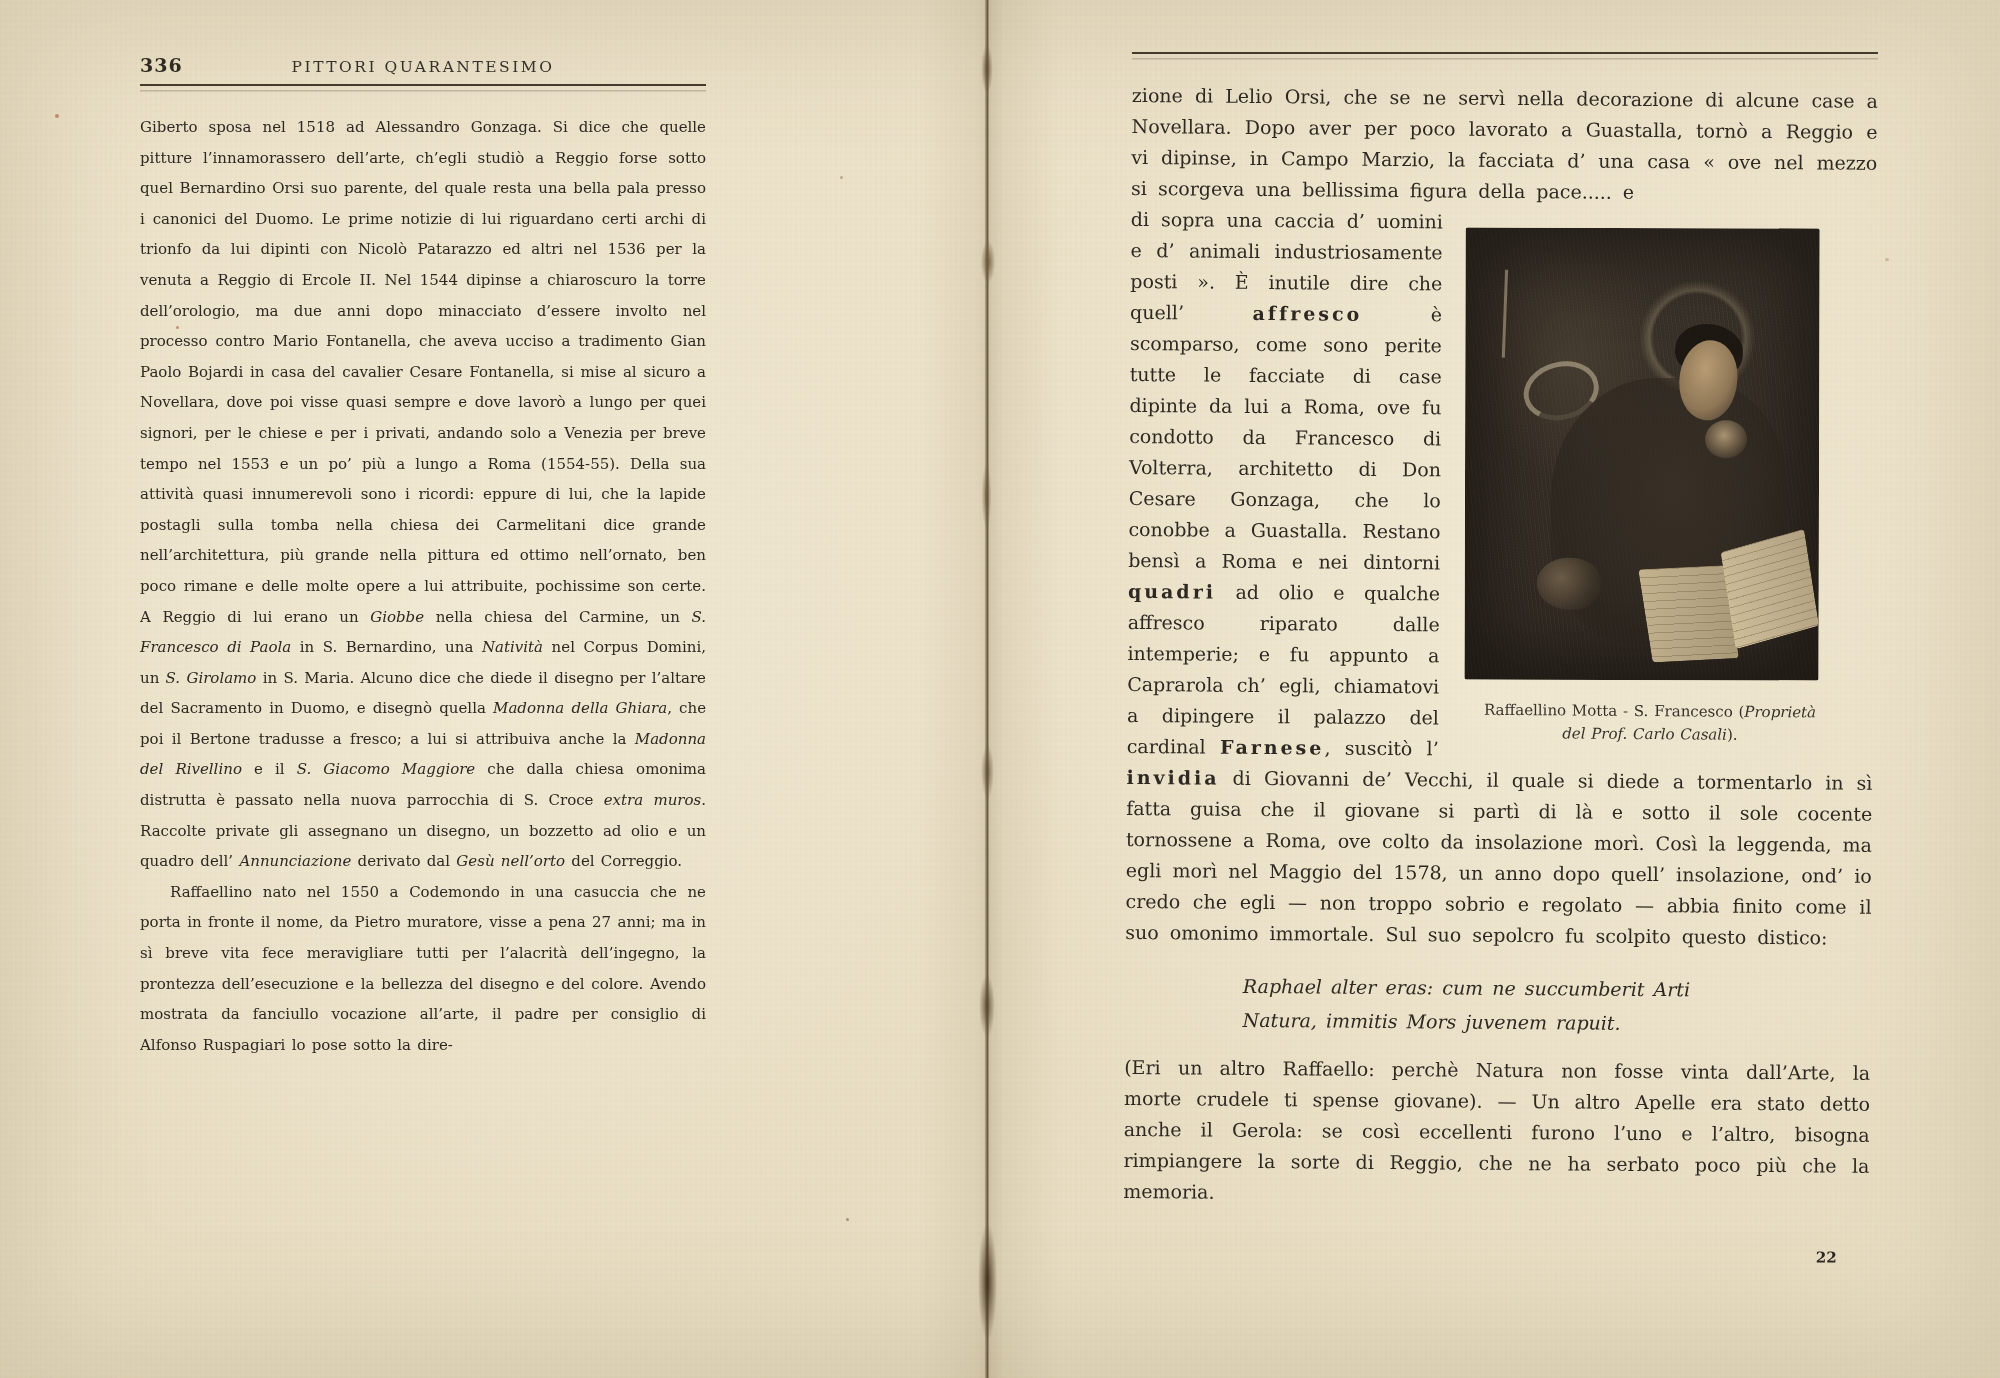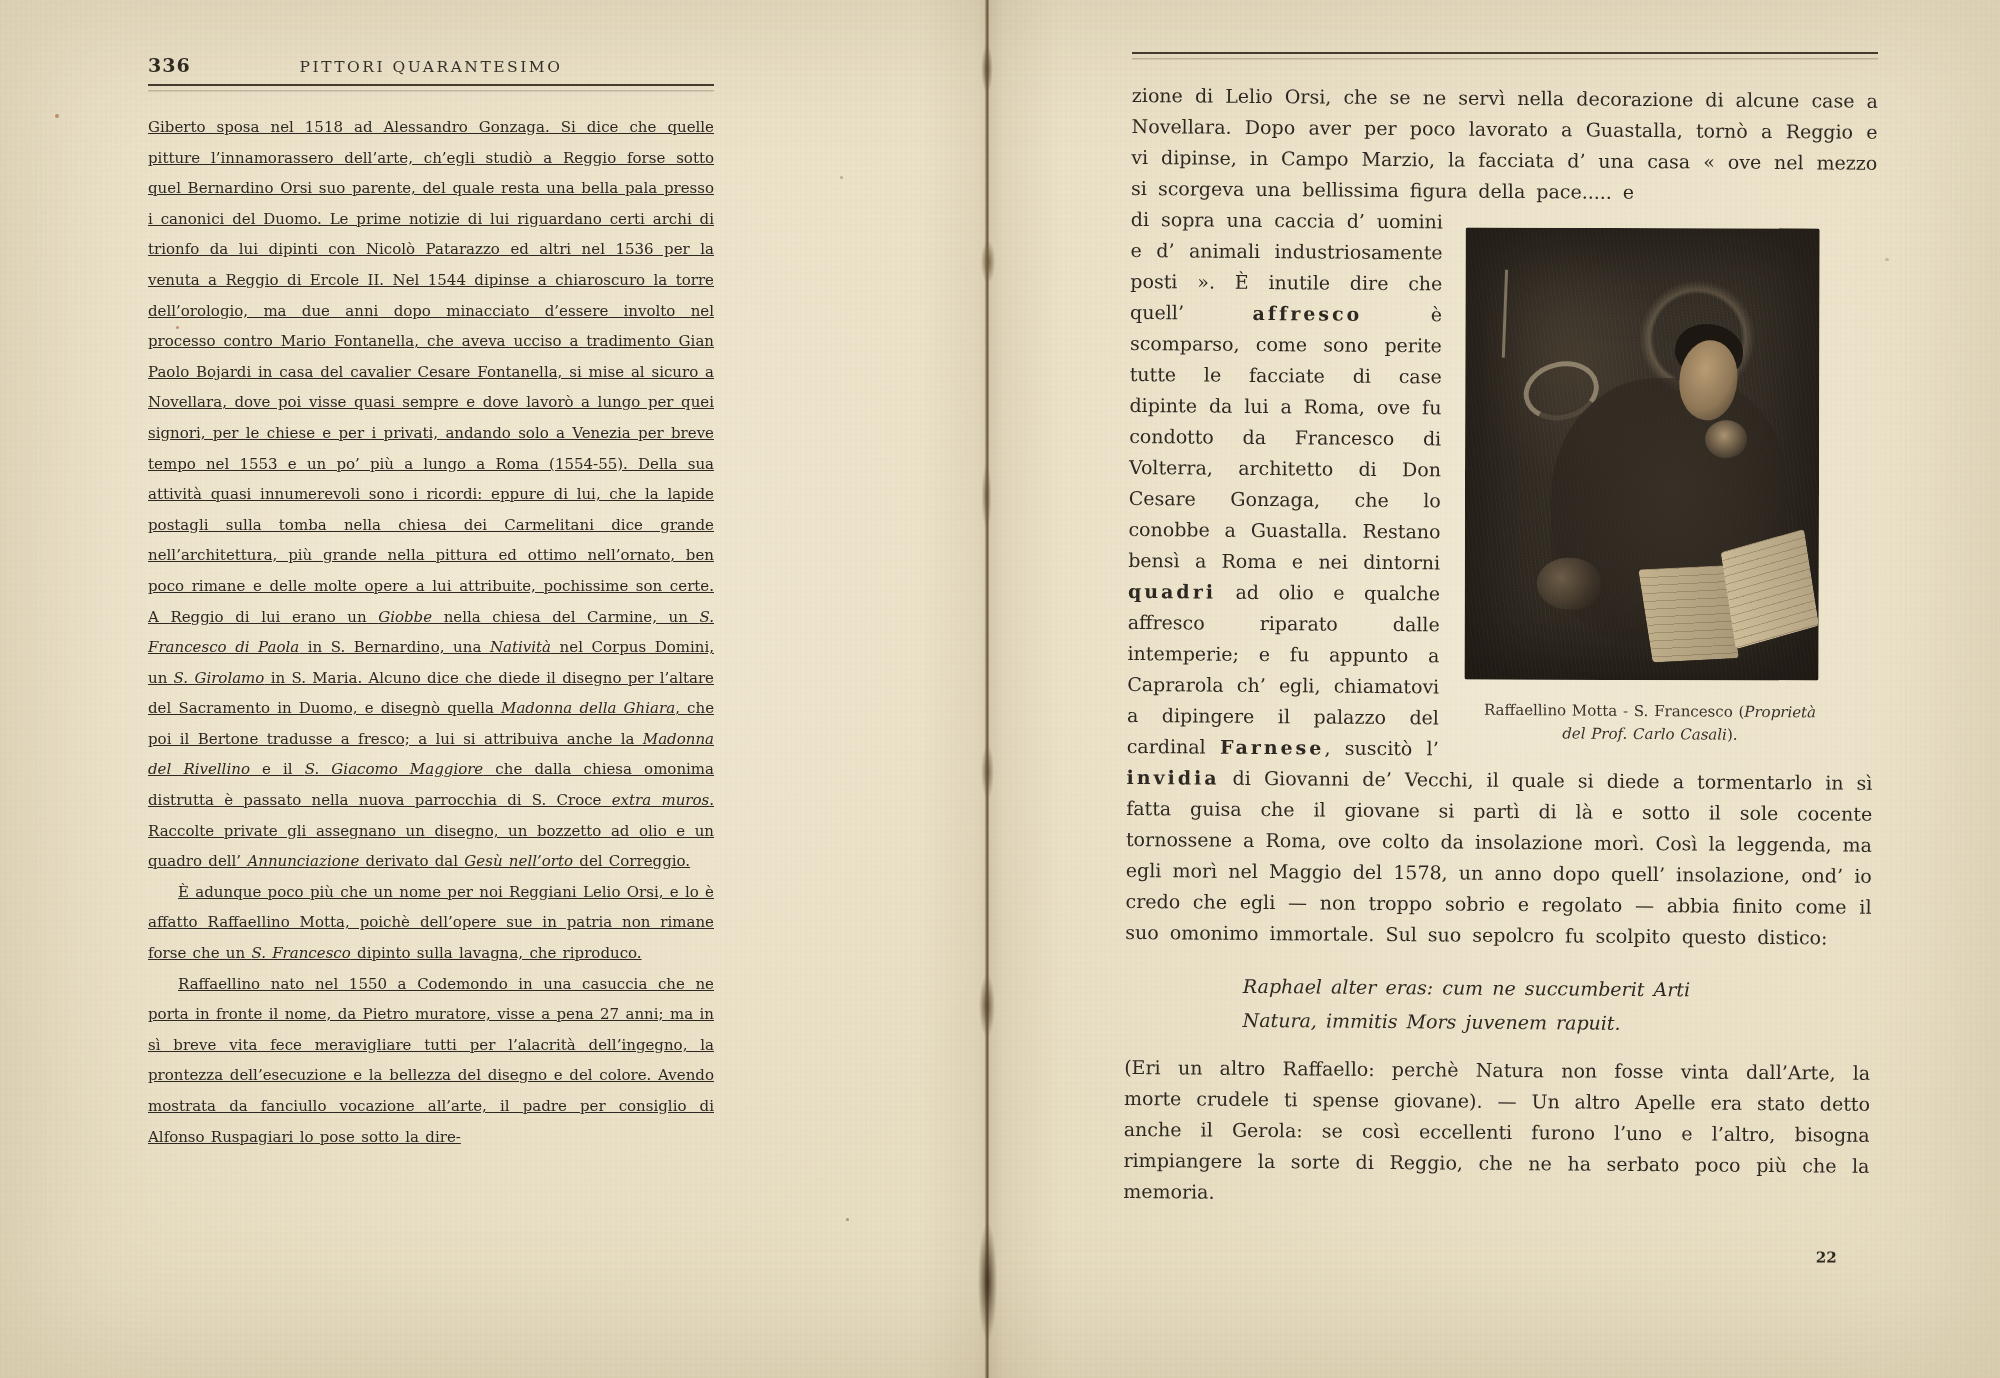--- a/index.html
+++ b/index.html
@@ -28,21 +28,21 @@
       radial-gradient(ellipse 10px 30px at 54% 19%, rgba(110,88,58,0.9), rgba(110,88,58,0) 72%),
       radial-gradient(ellipse 7px 46px at 48% 36%, rgba(100,80,52,0.7), rgba(100,80,52,0) 72%),
       radial-gradient(ellipse 9px 38px at 52% 56%, rgba(96,76,50,0.75), rgba(96,76,50,0) 72%),
       radial-gradient(ellipse 11px 44px at 50% 73%, rgba(88,68,44,0.85), rgba(88,68,44,0) 72%),
       radial-gradient(ellipse 13px 80px at 52% 93%, rgba(66,48,28,0.92), rgba(66,48,28,0) 74%),
       linear-gradient(to right, rgba(0,0,0,0) 40%, rgba(118,96,64,0.7) 47%, rgba(82,64,42,0.8) 52%, rgba(0,0,0,0) 60%);
   }
   .speck{position:absolute;border-radius:50%;pointer-events:none;}
   
   .page{position:absolute;top:52px;}
-  .page-left{left:148px;width:566px;text-decoration:underline;}
+  .page-left{left:140px;width:566px;}
   .page-right{left:1132px;width:746px;}
   .page-head{position:relative;height:32px;}
   .pageno{font-size:19px;font-weight:bold;letter-spacing:1px;color:#2f2a22;}
   .pageno-left{position:absolute;left:0;top:2px;}
   .pageno-right{position:absolute;right:2px;top:2px;}
   .running-title{
     position:absolute;left:50%;top:6px;transform:translateX(-50%);
     font-size:15.5px;letter-spacing:2.5px;white-space:nowrap;color:#36302a;
   }
   .page-right .running-title{letter-spacing:1.6px;}
@@ -110,21 +110,20 @@
   <div class="gutter"></div>
 
   <section class="page page-left">
     <div class="page-head">
       <span class="pageno pageno-left">336</span>
       <span class="running-title">PITTORI QUARANTESIMO</span>
     </div>
     <div class="rule"></div>
     <div class="page-body">
       <p class="par"><span>Giberto sposa nel 1518 ad Alessandro Gonzaga. Si dice che quelle pitture l’innamorassero dell’arte, ch’egli studiò a Reggio forse sotto quel Bernardino Orsi suo parente, del quale resta una bella pala presso i canonici del Duomo. Le prime notizie di lui riguardano certi archi di trionfo da lui dipinti con Nicolò Patarazzo ed altri nel 1536 per la venuta a Reggio di Ercole II. Nel 1544 dipinse a chiaroscuro la torre dell’orologio, ma due anni dopo minacciato d’essere involto nel processo contro Mario Fontanella, che aveva ucciso a tradimento Gian Paolo Bojardi in casa del cavalier Cesare Fontanella, si mise al sicuro a Novellara, dove poi visse quasi sempre e dove lavorò a lungo per quei signori, per le chiese e per i privati, andando solo a Venezia per breve tempo nel 1553 e un po’ più a lungo a Roma (1554-55). Della sua attività quasi innumerevoli sono i ricordi: eppure di lui, che la lapide postagli sulla tomba nella chiesa dei Carmelitani dice grande nell’architettura, più grande nella pittura ed ottimo nell’ornato, ben poco rimane e delle molte opere a lui attribuite, pochissime son certe. A Reggio di lui erano un </span><span class="it">Giobbe</span><span> nella chiesa del Carmine, un </span><span class="it">S. Francesco di Paola</span><span> in S. Bernardino, una </span><span class="it">Natività</span><span> nel Corpus Domini, un </span><span class="it">S. Girolamo</span><span> in S. Maria. Alcuno dice che diede il disegno per l’altare del Sacramento in Duomo, e disegnò quella </span><span class="it">Madonna della Ghiara</span><span>, che poi il Bertone tradusse a fresco; a lui si attribuiva anche la </span><span class="it">Madonna del Rivellino</span><span> e il </span><span class="it">S. Giacomo Maggiore</span><span> che dalla chiesa omonima distrutta è passato nella nuova parrocchia di S. Croce </span><span class="it">extra muros</span><span>. Raccolte private gli assegnano un disegno, un bozzetto ad olio e un quadro dell’ </span><span class="it">Annunciazione</span><span> derivato dal </span><span class="it">Gesù nell’orto</span><span> del Correggio.</span></p>
-      <p class="par indent"><span>È adunque poco più che un nome per noi Reggiani Lelio Orsi, e lo è affatto Raffaellino Motta, poichè dell’opere sue in patria non rimane forse che un </span><span class="it">S. Francesco</span><span> dipinto sulla lavagna, che riproduco.</span></p>
       <p class="par indent"><span>Raffaellino nato nel 1550 a Codemondo in una casuccia che ne porta in fronte il nome, da Pietro muratore, visse a pena 27 anni; ma in sì breve vita fece meravigliare tutti per l’alacrità dell’ingegno, la prontezza dell’esecuzione e la bellezza del disegno e del colore. Avendo mostrata da fanciullo vocazione all’arte, il padre per consiglio di Alfonso Ruspagiari lo pose sotto la dire-</span></p>
     </div>
   </section>
 
   <section class="page page-right">
     <div class="rule"></div>
     <div class="page-body">
       <p class="par"><span>zione di Lelio Orsi, che se ne servì nella decorazione di alcune case a Novellara. Dopo aver per poco lavorato a Guastalla, tornò a Reggio e vi dipinse, in Campo Marzio, la facciata d’ una casa « ove nel mezzo si scorgeva una bellissima figura della pace..... e</span></p>
       <p class="par">
         <span class="figure">

